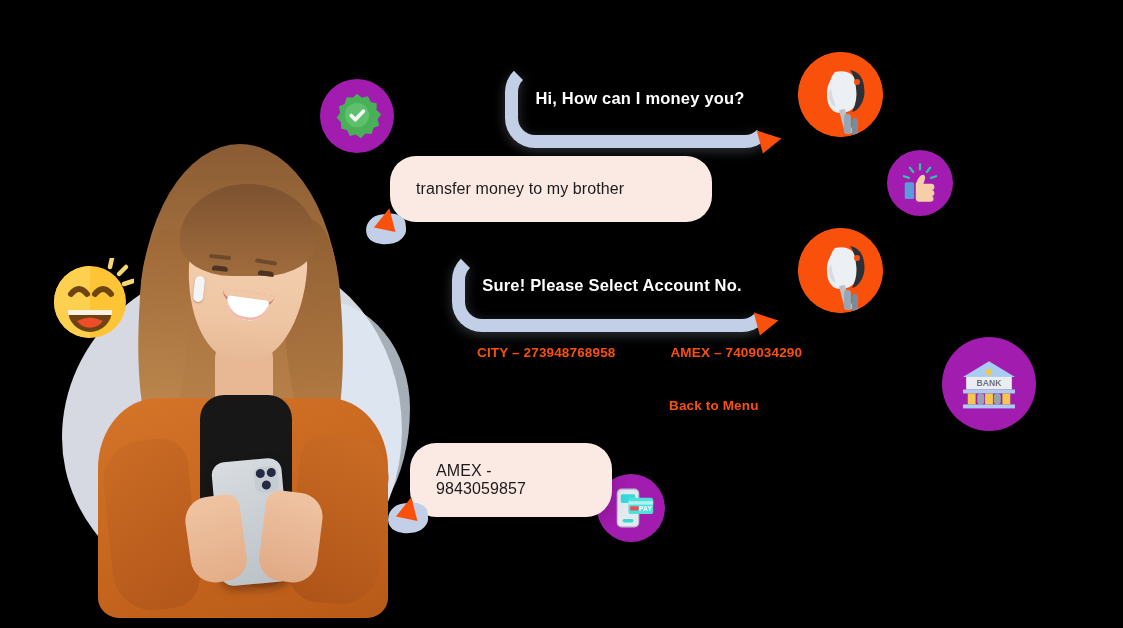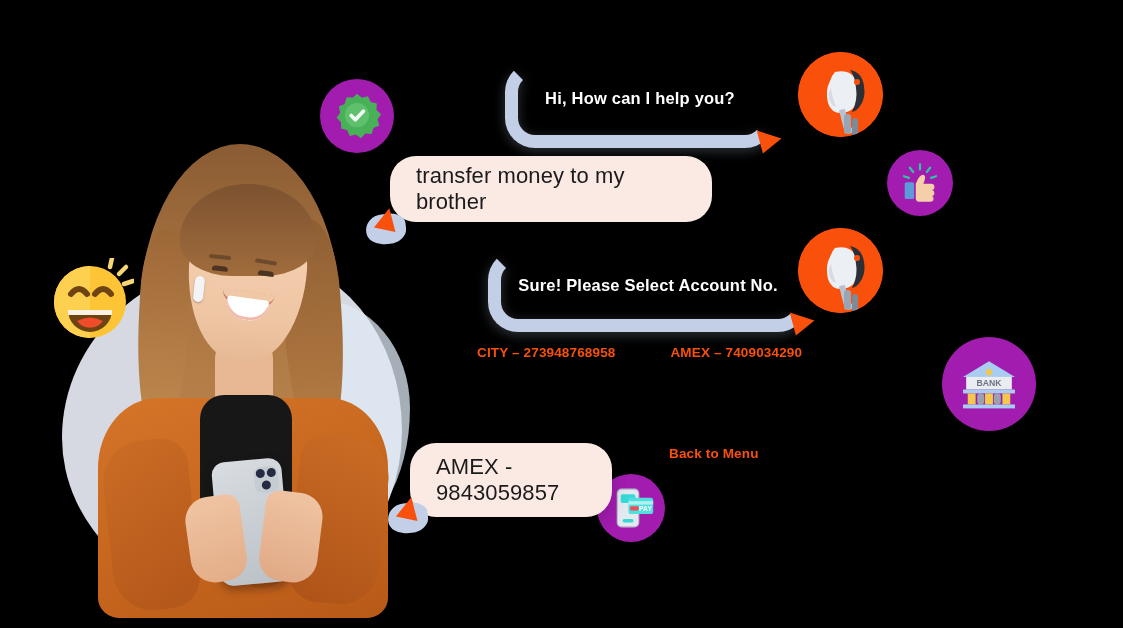--- a/index.html
+++ b/index.html
@@ -166,21 +166,21 @@
     border-top:20px solid #f9500b;
   }
 
   .bubble-user{
     position:absolute;background:#fbeae4;border-radius:26px;
     display:flex;align-items:center;
     box-shadow:0 6px 16px rgba(0,0,0,.18);
   }
   .user-text{
     width:100%;padding:0 26px;box-sizing:border-box;
-    color:#1b1b1b;font-size:22px;font-weight:400;letter-spacing:.1px;
+    color:#1b1b1b;font-size:16px;font-weight:400;letter-spacing:.1px;
   }
   .user-tail{position:absolute;width:44px;height:36px;}
   .user-tail .blue{
     position:absolute;left:0;top:6px;width:40px;height:30px;
     background:#c3cfe6;border-radius:46% 46% 48% 48%/58% 40% 50% 52%;
     transform:rotate(-6deg);
   }
   .user-tail .org{
     position:absolute;left:10px;top:0px;width:0;height:0;
     border-left:11px solid transparent;border-right:11px solid transparent;
@@ -188,21 +188,21 @@
   }
 
   
   .quick-row{position:absolute;display:flex;}
   .quick-opt{
     color:#f9500b;font-size:13.5px;font-weight:800;letter-spacing:.15px;
     white-space:nowrap;cursor:pointer;
   }
   .back-menu{
     position:absolute;color:#f9500b;font-size:13.5px;font-weight:800;
-    letter-spacing:.15px;white-space:nowrap;cursor:pointer;margin-top:48px;
+    letter-spacing:.15px;white-space:nowrap;cursor:pointer;
   }
 </style>
 </head>
 <body>
 
 <div class="stage">
 
   <div class="blob"></div>
   <div class="blob2"></div>
 
@@ -328,33 +328,33 @@
       <rect x="24" y="47" width="13" height="4" rx="2" fill="#37d8d8"></rect>
       <rect x="31" y="22" width="29" height="19" rx="3" fill="#4fe0de"></rect>
       <rect x="31" y="26" width="29" height="4" fill="#e9fbfb" opacity=".65"></rect>
       <rect x="33" y="32" width="10" height="5" rx="1.5" fill="#ef4c5a"></rect>
       <text x="51" y="38" font-size="8" font-weight="700" fill="#ffffff" text-anchor="middle" font-family="Liberation Sans, sans-serif">PAY</text>
     </svg>
   </div>
 
   <div class="bubble-bot" style="left:505px;top:62px;width:270px;height:86px;">
     <div class="bot-frame"></div>
-    <div class="bot-text" style="padding-bottom:14px;">Hi, How can I help you?</div>
+    <div class="bot-text" style="padding-bottom:14px;">Hi, How can I money you?</div>
     <div class="bot-tail" style="right:-4px;bottom:-6px;transform:rotate(18deg);"></div>
   </div>
 
   <div class="bubble-user" style="left:390px;top:156px;width:322px;height:66px;">
     <div class="user-text">transfer money to my brother</div>
     <div class="user-tail" style="left:-24px;bottom:-22px;">
       <div class="blue"></div>
         <div class="org"></div>
     </div>
   </div>
 
-  <div class="bubble-bot" style="left:452px;top:250px;width:320px;height:82px;margin-left:36px;">
+  <div class="bubble-bot" style="left:452px;top:250px;width:320px;height:82px;">
     <div class="bot-frame"></div>
     <div class="bot-text" style="padding-bottom:12px;">Sure! Please Select Account No.</div>
     <div class="bot-tail" style="right:-4px;bottom:-4px;transform:rotate(18deg);"></div>
   </div>
 
   <div class="quick-row" style="left:455px;top:345px;gap:55px;margin-left:22px;">
     <div class="quick-opt">CITY – 273948768958</div>
     <div class="quick-opt">AMEX – 7409034290</div>
   </div>
 

